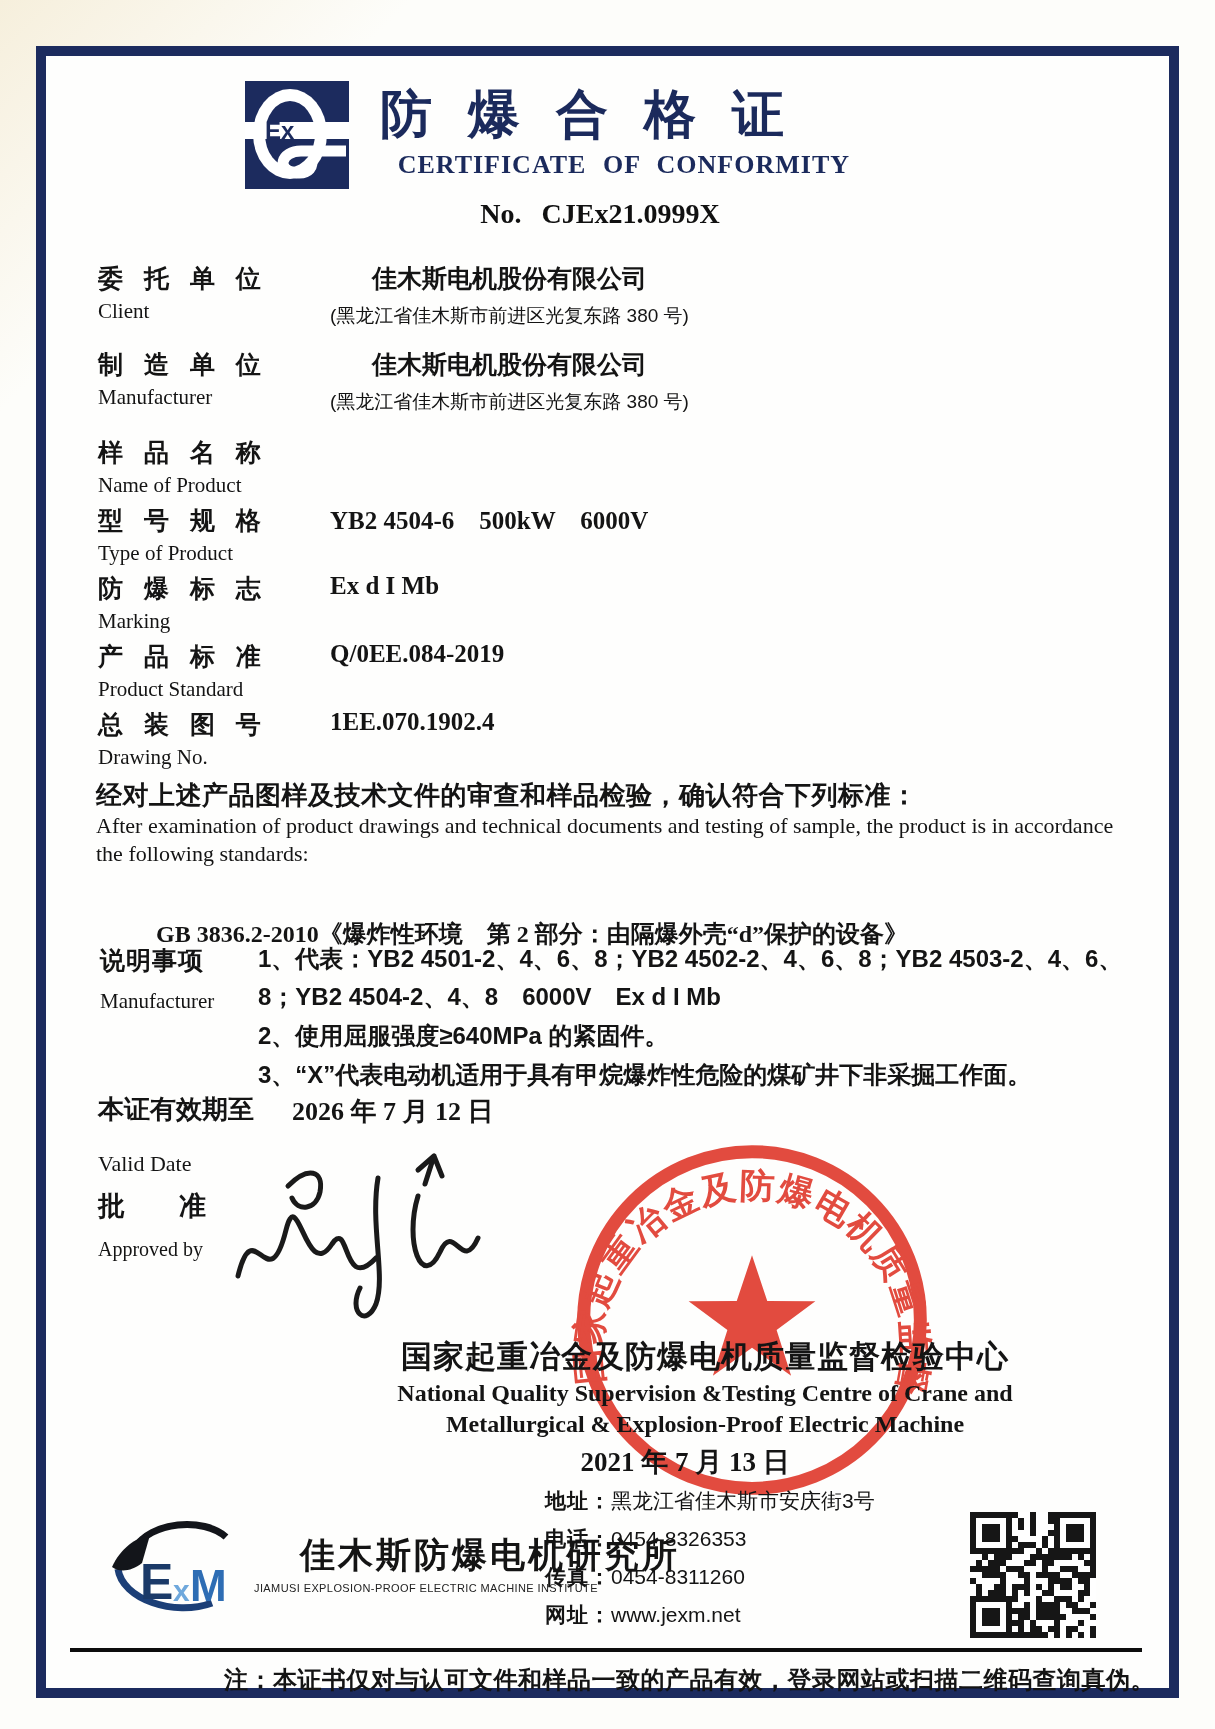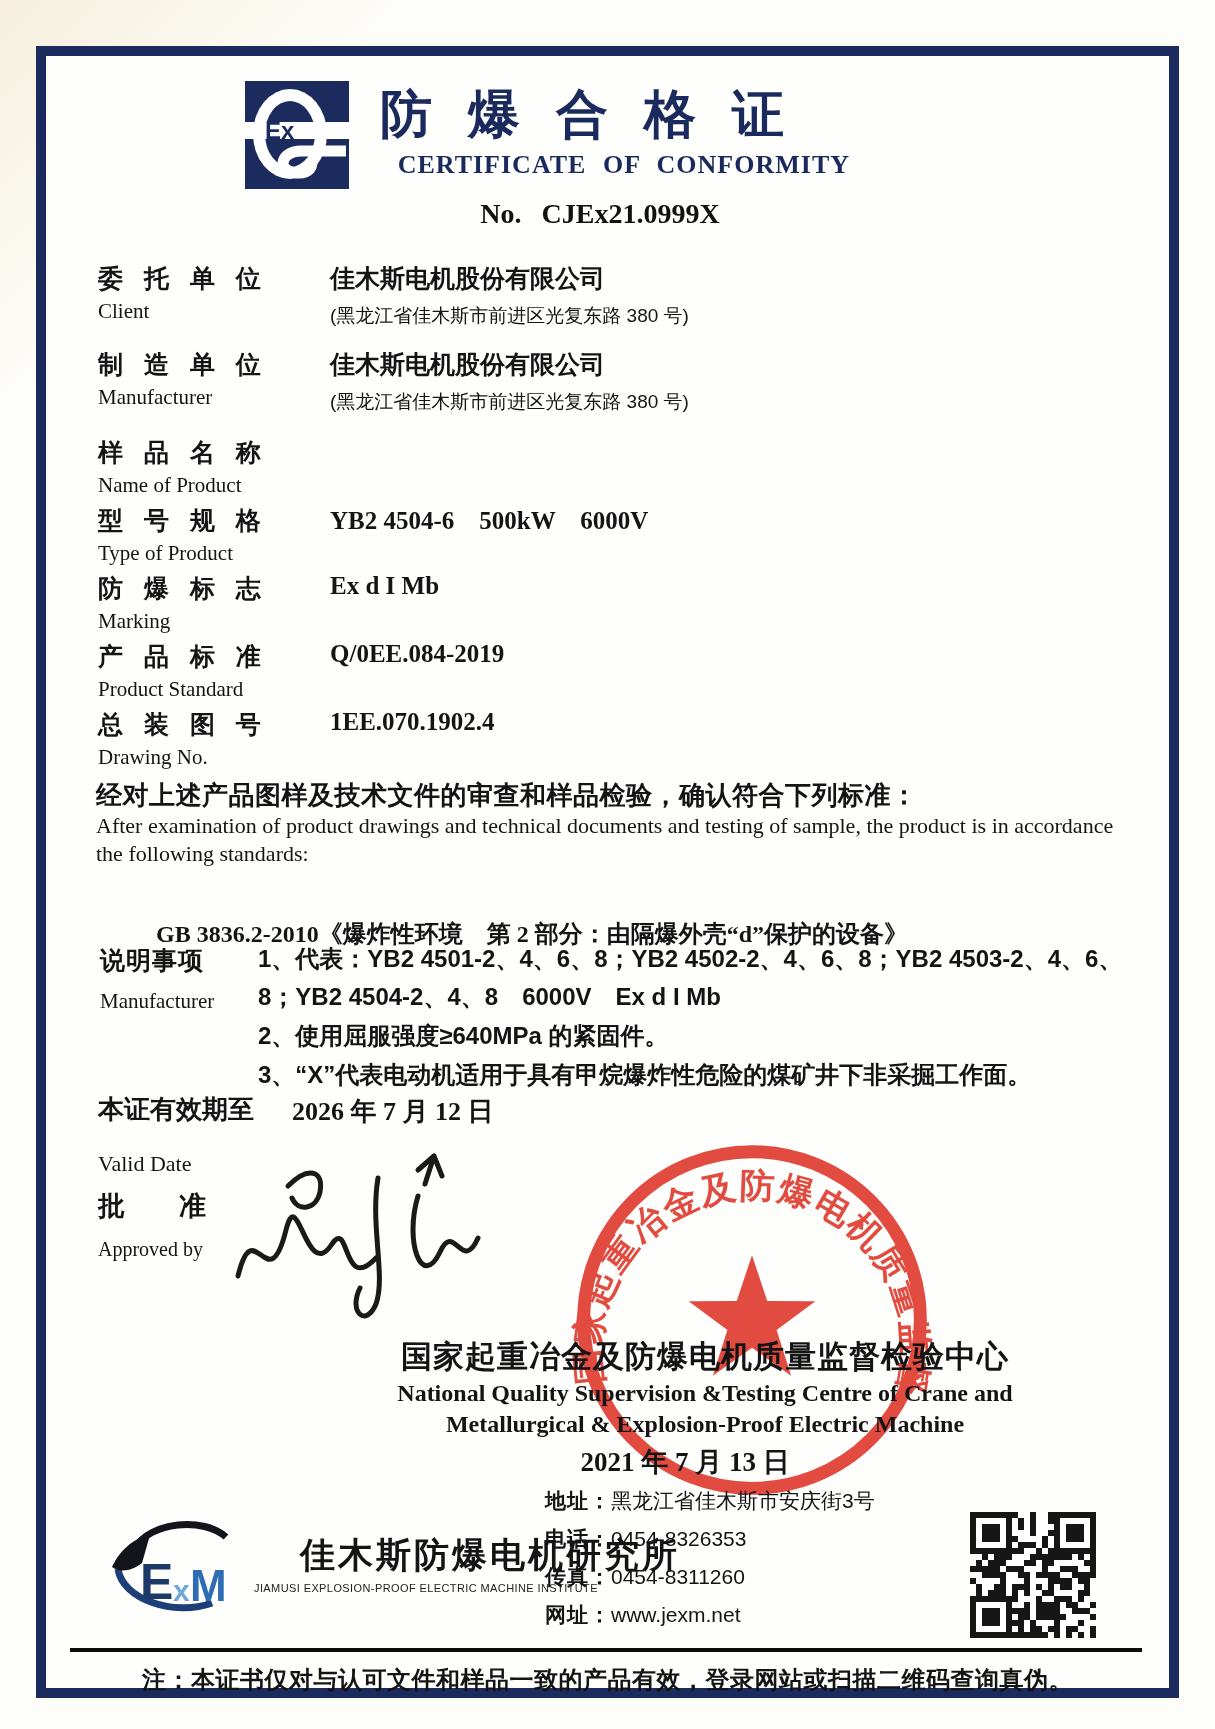--- a/index.html
+++ b/index.html
@@ -17,21 +17,21 @@
   .title-en{left:350px;top:150px;width:500px;text-align:right;font-size:26px;font-weight:bold;
             color:#1b2a5c;letter-spacing:1px;word-spacing:9px;font-family:"Liberation Serif",serif;}
   .no-line{left:350px;top:198px;width:500px;display:flex;justify-content:center;gap:20px;
            font-family:"Liberation Serif",serif;font-size:28px;font-weight:bold;color:#111;}
 
   
   .frow{left:98px;width:1030px;display:flex;}
   .flabel{width:232px;flex:0 0 232px;}
   .lcn{font-size:25px;font-weight:bold;letter-spacing:7px;white-space:nowrap;}
   .len{font-family:"Liberation Serif",serif;font-size:21px;margin-top:4px;}
-  .vmain{font-size:25px;font-weight:bold;font-family:"Liberation Serif",serif;}
+  .vmain{font-size:25px;font-weight:bold;font-family:"Liberation Serif",serif;text-align:center;}
   .vsub{font-size:19px;margin-top:8px;}
 
   .stmt-cn{left:96px;top:778px;width:1035px;font-size:26px;font-weight:bold;letter-spacing:0.5px;}
   .stmt-en{left:96px;top:812px;width:1030px;font-family:"Liberation Serif",serif;
            font-size:22px;line-height:28px;}
   .std{left:156px;width:980px;font-family:"Liberation Serif",serif;font-weight:bold;font-size:24px;}
 
   .exp-items{left:258px;top:940px;width:872px;font-size:24px;font-weight:bold;line-height:38px;}
   .exp-item{margin:0 0 1px 0;}
 
@@ -46,21 +46,21 @@
 
   .flogo{left:106px;top:1515px;width:140px;height:104px;}
   .inst-cn{left:252px;top:1532px;font-size:35px;font-weight:bold;letter-spacing:3px;white-space:nowrap;margin-left:48px;}
   .inst-en{left:254px;top:1582px;font-size:11px;letter-spacing:0.4px;color:#222;white-space:nowrap;}
   .contacts{left:545px;top:1482px;width:420px;font-size:21px;line-height:38px;}
   .contacts b{letter-spacing:1px;}
   .qr{left:970px;top:1512px;display:grid;grid-template-columns:repeat(21,6px);grid-auto-rows:6px;background:#fff;}
   .qr div.on{background:#161616;}
 
   .sep{left:70px;top:1648px;width:1072px;height:4px;background:#0d0d0d;}
-  .note{left:60px;top:1664px;width:1095px;text-align:center;font-size:24px;font-weight:bold;letter-spacing:0.5px;}
+  .note{left:60px;top:1664px;width:1095px;text-align:right;font-size:24px;font-weight:bold;letter-spacing:0.5px;}
 </style>
 </head>
 <body>
 
 <div class="page">
   <div class="frame abs"></div>
 
   <svg class="abs hlogo" viewBox="0 0 104 108">
     <rect width="104" height="108" fill="#1c2b5e"></rect>
     <ellipse cx="45" cy="53" rx="37" ry="45" fill="#ffffff"></ellipse>

